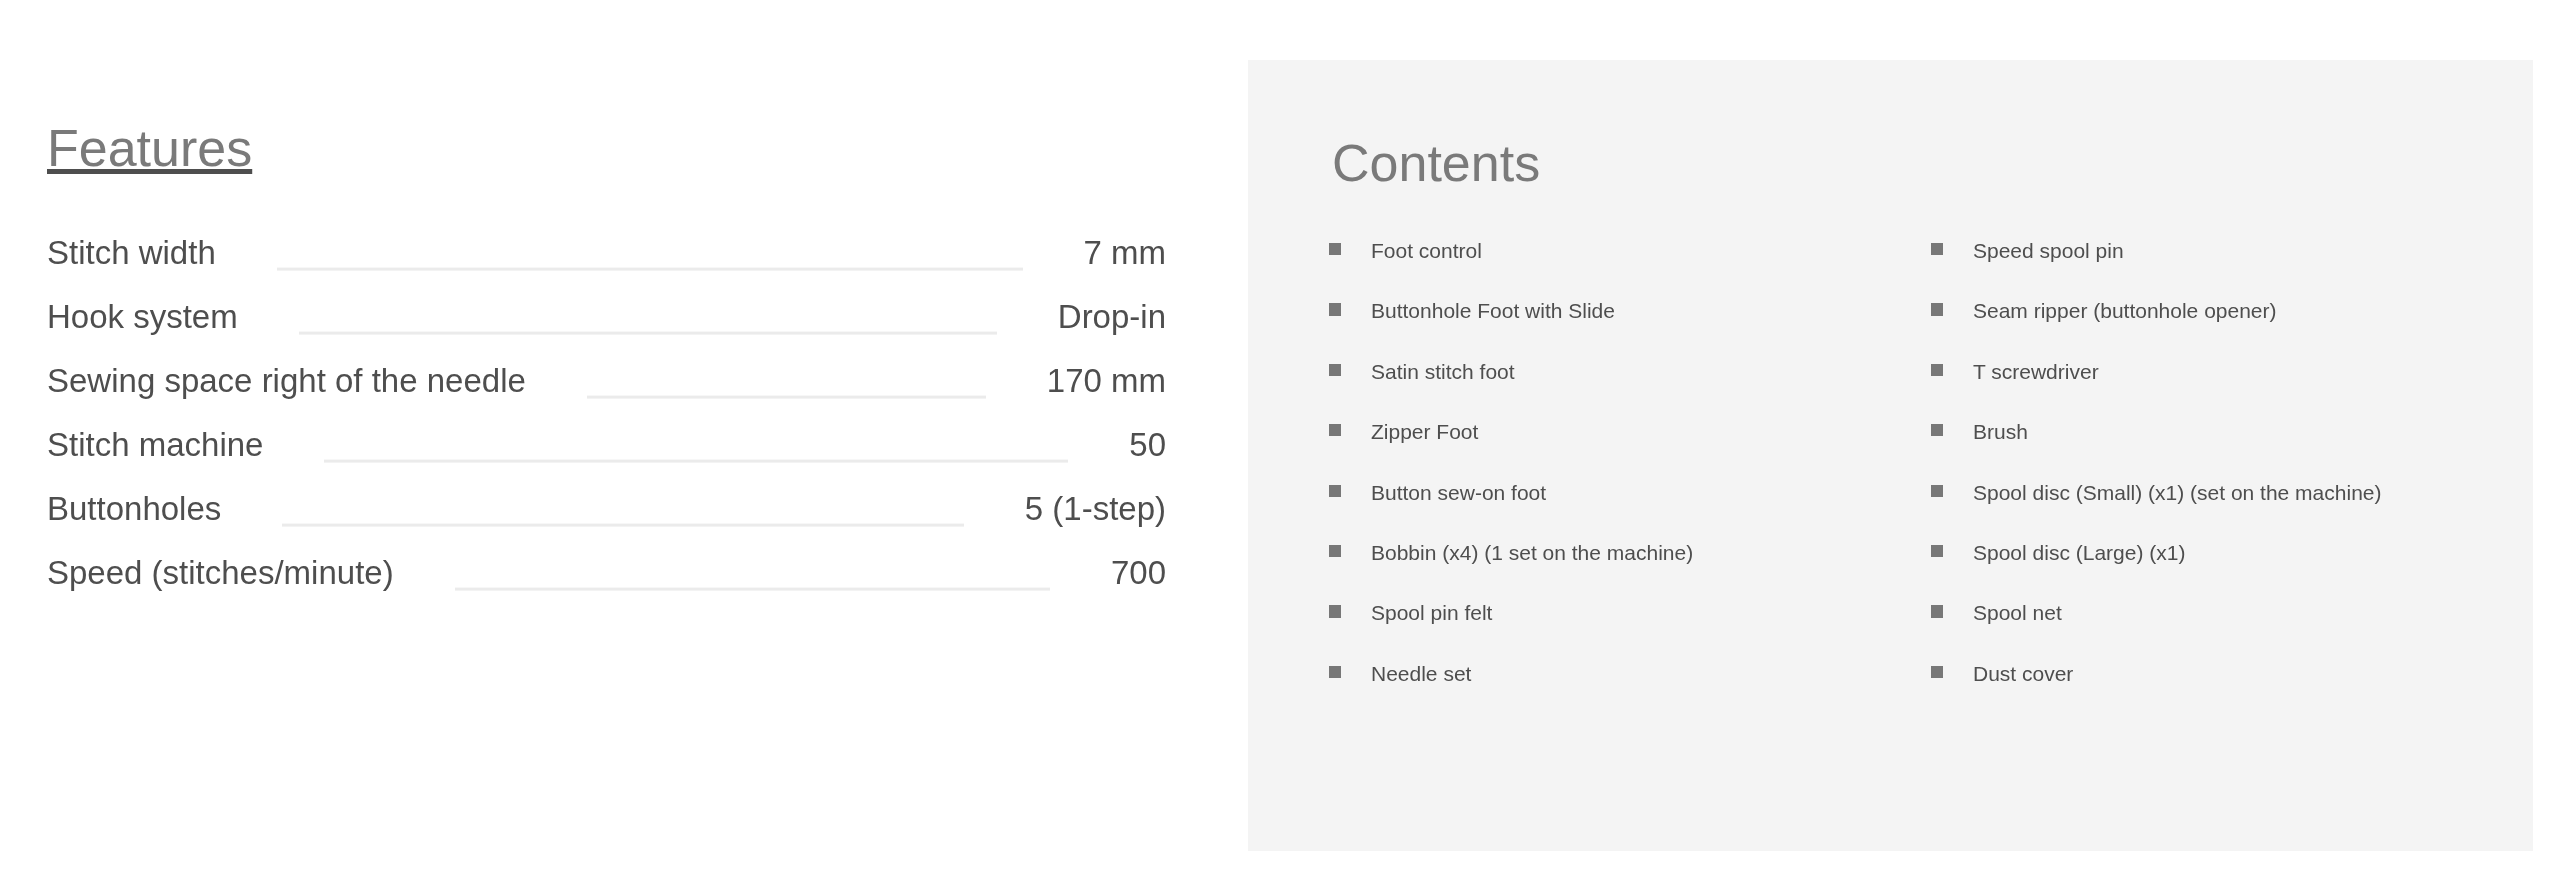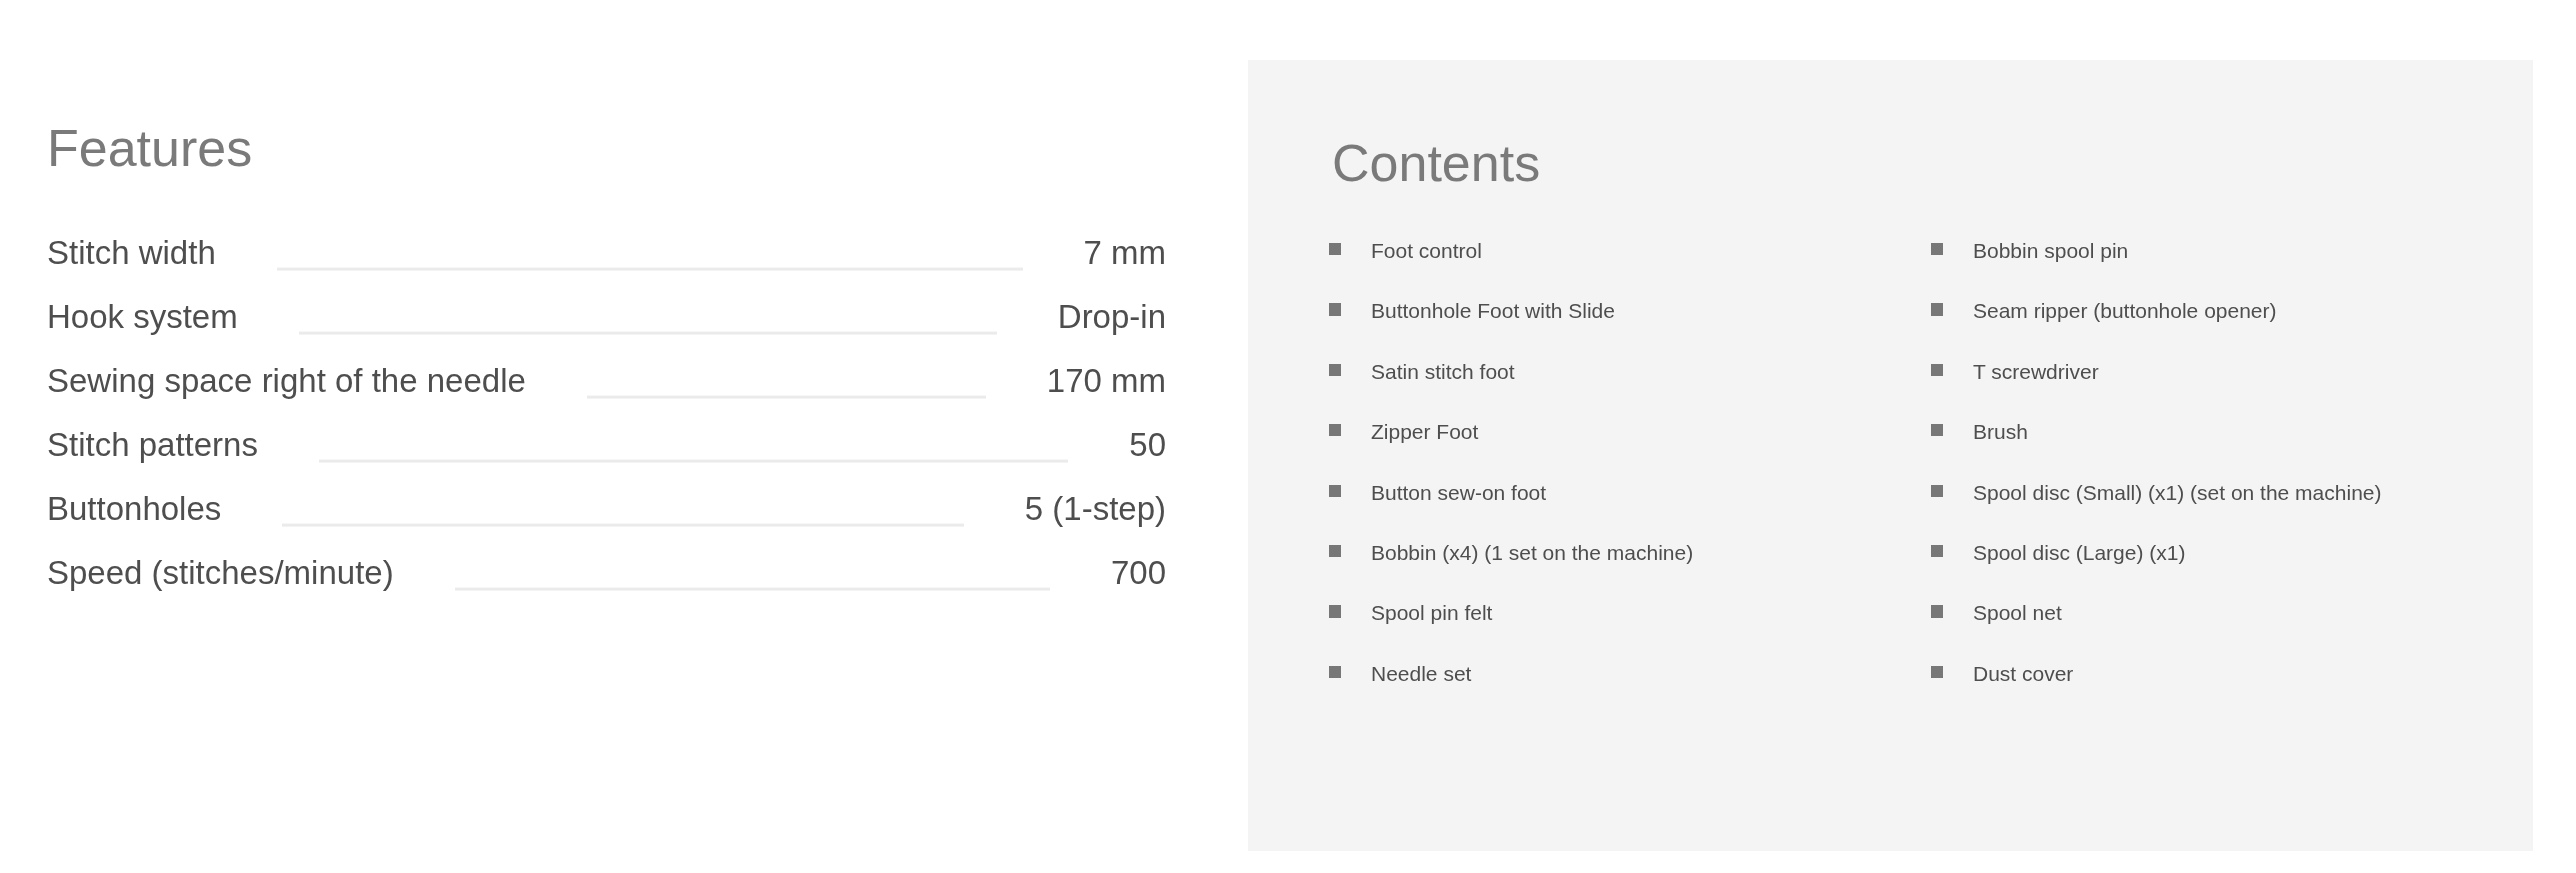--- a/index.html
+++ b/index.html
@@ -9,21 +9,21 @@
   html,body{margin:0;padding:0;}
   body{
     width:2576px;height:874px;position:relative;overflow:hidden;
     background:var(--page-bg,#fff);
     font-family:"Liberation Sans", sans-serif;
     color:var(--text,#4e4e4e);
   }
   h2{margin:0;font-weight:300;font-size:52px;line-height:52px;color:var(--heading,#7a7a7a);}
 
   
-  .features{position:absolute;left:47px;top:122px;width:1119px;}
+  .features{position:absolute;left:47px;top:122px;width:1119px;text-decoration:underline;}
   .spec-rows{position:absolute;left:0;top:83px;width:1119px;}
   .spec-row{height:64px;display:flex;align-items:flex-end;gap:40px;}
   .spec-label,.spec-value{font-size:33px;line-height:1;white-space:nowrap;}
   .spec-leader{
     flex:1;align-self:flex-end;height:0;margin:0 21px;
     border-bottom:3.3px solid var(--rule,#ebebeb);transform:translateY(1.6px);
   }
 
   
   .panel{
@@ -59,21 +59,21 @@
       <span class="spec-label">Hook system</span>
       <span class="spec-leader"></span>
       <span class="spec-value">Drop-in</span>
     </div>
     <div class="spec-row">
       <span class="spec-label">Sewing space right of the needle</span>
       <span class="spec-leader"></span>
       <span class="spec-value">170 mm</span>
     </div>
     <div class="spec-row">
-      <span class="spec-label">Stitch patterns</span>
+      <span class="spec-label">Stitch machine</span>
       <span class="spec-leader"></span>
       <span class="spec-value">50</span>
     </div>
     <div class="spec-row">
       <span class="spec-label">Buttonholes</span>
       <span class="spec-leader"></span>
       <span class="spec-value">5 (1-step)</span>
     </div>
     <div class="spec-row">
       <span class="spec-label">Speed (stitches/minute)</span>
@@ -91,21 +91,21 @@
     <li class="contents-item"><span class="bullet"></span><span>Buttonhole Foot with Slide</span></li>
     <li class="contents-item"><span class="bullet"></span><span>Satin stitch foot</span></li>
     <li class="contents-item"><span class="bullet"></span><span>Zipper Foot</span></li>
     <li class="contents-item"><span class="bullet"></span><span>Button sew-on foot</span></li>
     <li class="contents-item"><span class="bullet"></span><span>Bobbin (x4) (1 set on the machine)</span></li>
     <li class="contents-item"><span class="bullet"></span><span>Spool pin felt</span></li>
     <li class="contents-item"><span class="bullet"></span><span>Needle set</span></li>
   </ul>
 
   <ul class="contents-col col-right">
-    <li class="contents-item"><span class="bullet"></span><span>Bobbin spool pin</span></li>
+    <li class="contents-item"><span class="bullet"></span><span>Speed spool pin</span></li>
     <li class="contents-item"><span class="bullet"></span><span>Seam ripper (buttonhole opener)</span></li>
     <li class="contents-item"><span class="bullet"></span><span>T screwdriver</span></li>
     <li class="contents-item"><span class="bullet"></span><span>Brush</span></li>
     <li class="contents-item"><span class="bullet"></span><span>Spool disc (Small) (x1) (set on the machine)</span></li>
     <li class="contents-item"><span class="bullet"></span><span>Spool disc (Large) (x1)</span></li>
     <li class="contents-item"><span class="bullet"></span><span>Spool net</span></li>
     <li class="contents-item"><span class="bullet"></span><span>Dust cover</span></li>
   </ul>
 </section>
 

